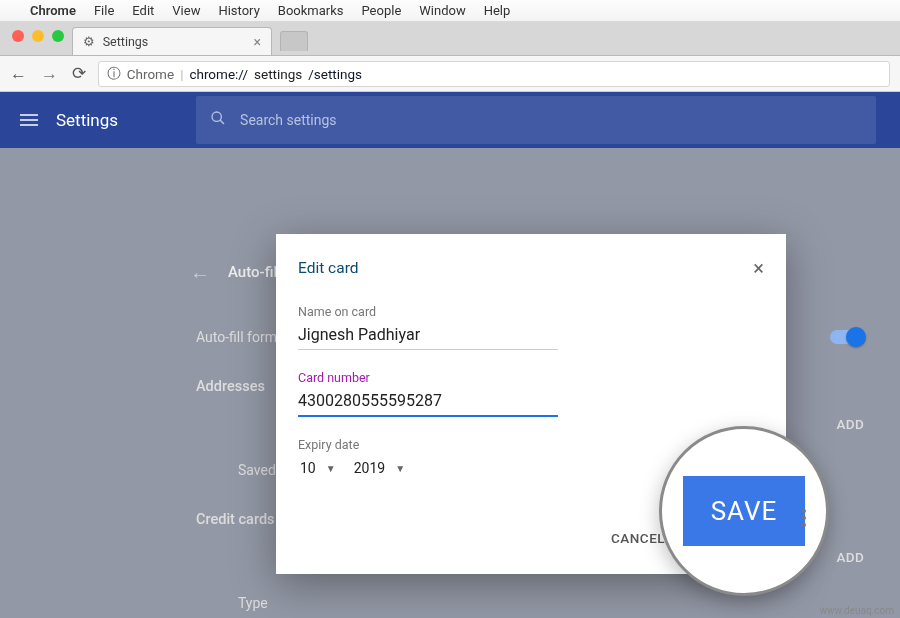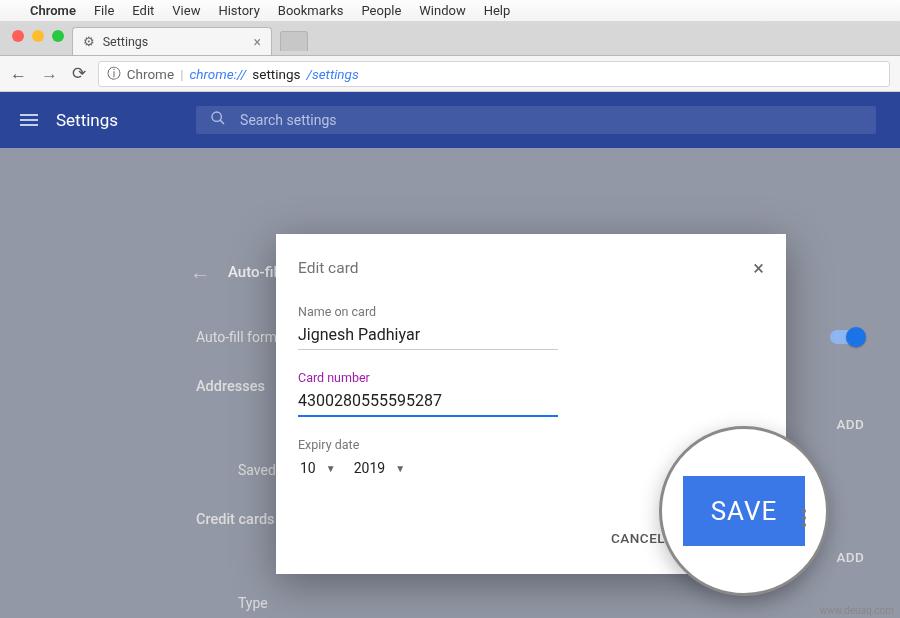--- a/index.html
+++ b/index.html
@@ -20,28 +20,28 @@
 .tab .x { margin-left: auto; color: #888; font-size: 14px; }
 .newtab { width: 28px; height: 20px; background: #c7c7c7; margin: 0 0 4px 8px; border-radius: 3px 3px 0 0; border: 1px solid #b3b3b3; border-bottom: none; }
 
 .toolbar { height: 36px; background: #f6f6f6; border-bottom: 1px solid #cfcfcf; display: flex; align-items: center; padding: 0 10px; gap: 12px; }
 .nav-icons { display: flex; gap: 14px; color: #7a7a7a; font-size: 17px; }
 .nav-icons .enabled { color: #555; }
 .omnibox { flex: 1; height: 26px; border: 1px solid #d5d5d5; border-radius: 3px; display: flex; align-items: center; padding: 0 8px; font-size: 13.5px; color: #555; gap: 6px; background: #fff; }
 .omnibox .secure { color: #666; }
 .omnibox .pipe { color: #bbb; }
 .omnibox .bold { color: #222; }
-.omnibox .faded { color: #3b82f6; font-style: italic; }
+.omnibox .faded { color: #0f172a; }
 
 
 .app-header { height: 56px; background: #2b4599; display: flex; align-items: center; padding: 0 20px; gap: 18px; }
 .hamburger { display:flex; flex-direction:column; gap:3px; }
 .hamburger span{ width:18px; height:2px; background:#c6cfe8; }
 .app-title { color: #fff; font-size: 17px; }
-.searchbar { margin-left: 60px; flex: 1; max-width: 680px; height: 28px; background: #415aa3; border-radius: 2px; display: flex; align-items: center; padding: 0 14px; gap: 14px; color: #b7c2e2; font-size: 14px; }
+.searchbar { margin-left: 60px; flex: 1; max-width: 680px; height: 48px; background: #415aa3; border-radius: 2px; display: flex; align-items: center; padding: 0 14px; gap: 14px; color: #b7c2e2; font-size: 14px; }
 .searchbar .mag { font-size: 16px; }
 
 
 .content { position: absolute; top: 148px; left: 0; right: 0; bottom: 0; background: #fff; }
 .panel { width: 680px; margin-left: 190px; padding: 20px 0 40px 0; }
 .section-head { display: flex; align-items: center; gap: 18px; color: #333; font-size: 15px; font-weight: 500; margin-bottom: 30px; }
 .back-arrow { font-size: 20px; color: #666; }
 .row { display: flex; align-items: center; height: 46px; font-size: 14px; color: #333; padding: 0 6px; }
 .row .label { flex: 1; }
 .row .action { color: #646464; font-size: 13.5px; font-weight: 500; letter-spacing: .3px; }
@@ -51,21 +51,21 @@
 .toggle { width: 34px; height: 14px; background: #8fb6f0; border-radius: 10px; position: relative; }
 .toggle .knob { position: absolute; right: -2px; top: -3px; width: 20px; height: 20px; background: #1a73e8; border-radius: 50%; box-shadow: 0 1px 2px rgba(0,0,0,.3); }
 
 .kebab { display: flex; flex-direction: column; gap: 3px; padding: 6px; }
 .kebab span { width: 4px; height: 4px; background: #666; border-radius: 50%; }
 
 
 .scrim { position: absolute; top: 92px; left: 0; right: 0; bottom: 0; background: rgba(30,40,70,0.48); }
 .modal { position: absolute; top: 234px; left: 276px; width: 510px; background: #fff; box-shadow: 0 10px 40px rgba(0,0,0,.35); padding: 22px 22px 18px 22px; }
 .modal-head { display: flex; align-items: center; margin-bottom: 24px; }
-.modal-title { font-size: 15.5px; color: #737373; }
+.modal-title { font-size: 15.5px; color: #0c4a6e; }
 .modal-close { margin-left: auto; font-size: 20px; color: #666; }
 
 .field { margin-bottom: 20px; width: 260px; }
 .field label { font-size: 12.5px; color: #777; display: block; margin-bottom: 4px; }
 .field.focused label { color: #a21caf; }
 .field .val { font-size: 16px; color: #222; padding: 2px 0 5px 0; border-bottom: 1px solid #ccc; }
 .field.focused .val { border-bottom: 2px solid #1a73e8; }
 
 .expiry { display: flex; gap: 10px; align-items: flex-end; }
 .select { display: flex; align-items: center; gap: 10px; font-size: 14px; color: #222; padding: 4px 6px 4px 2px; }

